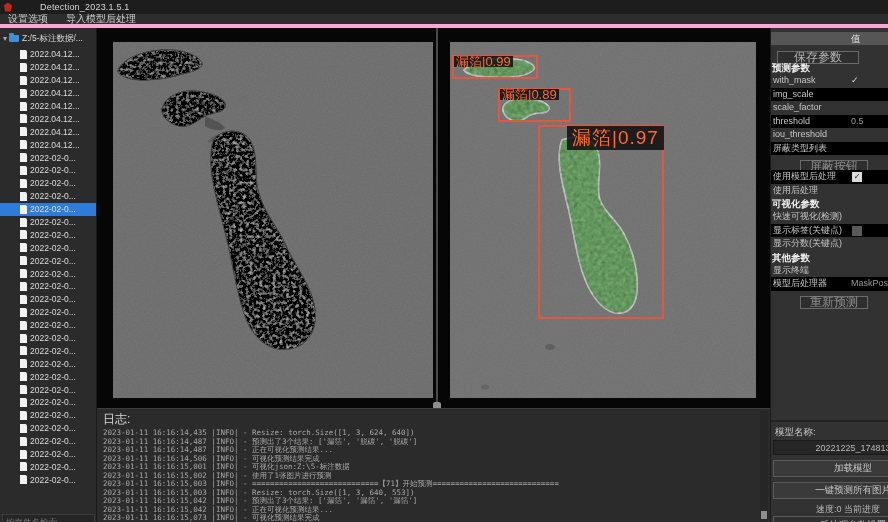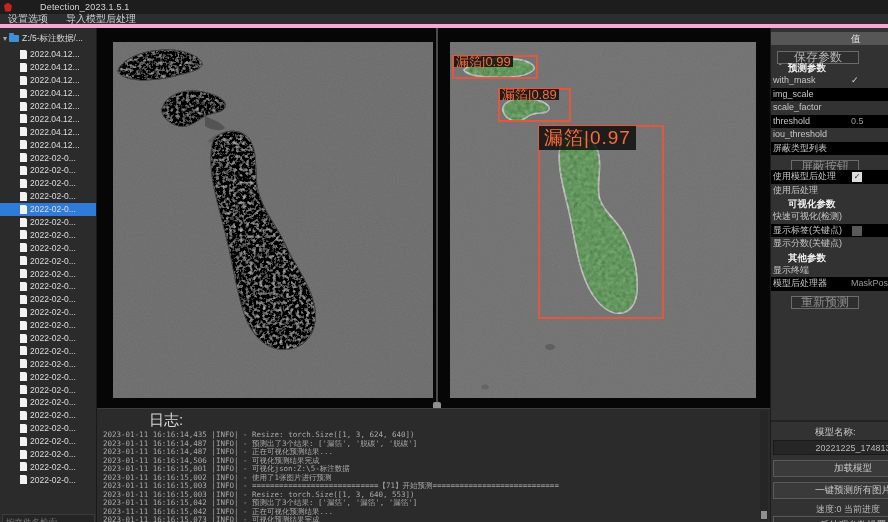--- a/index.html
+++ b/index.html
@@ -33,52 +33,52 @@
   .viewer { position:absolute; left:97px; top:28px; width:673px; height:380px; background:#060606; }
   .img-wrap { position:absolute; overflow:hidden; }
   .img-left { left:16px; top:14px; width:320px; height:356px; }
   .img-right { left:353px; top:14px; width:306px; height:356px; }
   .pane-divider { position:absolute; left:339px; top:0; width:2px; height:380px; background:#4a4a4a; }
   .divider-handle { position:absolute; left:336px; top:374px; width:8px; height:12px; background:#8f8f8f; border-radius:2px; }
 
   .det-box { position:absolute; border:2px solid #e2573d; }
   .det-label { position:absolute; background:rgba(8,8,8,.8); color:#ff6b35; white-space:nowrap; }
   .det-label.small { font-size:13px; line-height:11px; padding:0 2px; }
-  .det-label.big { font-size:19px; line-height:24px; padding:0 5px; letter-spacing:1px; }
+  .det-label.big { font-size:19px; line-height:24px; padding:0 5px; letter-spacing:1px;margin-left:28px; }
 
   
   .log-area { position:absolute; left:97px; top:408px; width:673px; height:114px; background:#2b2b2b; border-top:1px solid #3d3d3d; overflow:hidden; }
-  .log-title { font-size:15px; color:#d8d8d8; padding:2px 0 1px 6px;margin-left:46px; }
+  .log-title { font-size:12px; color:#d8d8d8; padding:2px 0 1px 6px; }
   .log-lines { padding-left:6px; }
   .log-line { font-family:"DejaVu Sans Mono", monospace; font-size:7.5px; line-height:8.5px; color:#a9a9a9; white-space:nowrap; }
   .log-scrollbar { position:absolute; right:2px; top:2px; width:8px; height:110px; background:#262626; }
   .log-thumb { position:absolute; left:1px; bottom:2px; width:6px; height:8px; background:#8f8f8f; }
 
   
   .params-panel { position:absolute; left:770px; top:28px; width:118px; height:494px; background:#323232; border-left:1px solid #1c1c1c; overflow:hidden; }
   .p-header { display:flex; height:13px; line-height:13px; background:#565656; color:#e2e2e2; font-size:9.5px; margin-top:4px; }
   .p-header .h1 { padding-left:7px; width:74px;margin-top:21px; }
   .p-header .h2 { padding-left:6px; }
   .p-saverow { height:16px; padding:1.5px 0 0 6px; }
   .panel-btn { background:#2e2e2e; border:1px solid #6a6a6a; color:#b2b2b2; font-size:12px; height:13px; line-height:11px; font-family:"Liberation Sans",sans-serif; padding:0 4px; }
   .p-saverow .panel-btn { width:82px; }
-  .p-section { height:13px; line-height:13px; font-size:9.5px; font-weight:bold; color:#efefef; padding-left:17px; }
+  .p-section { height:13px; line-height:13px; font-size:9.5px; font-weight:bold; color:#efefef; padding-left:1px; }
   .p-row { position:relative; height:13.5px; line-height:13.5px; font-size:9px; color:#c6c6c6; }
   .p-row.alt { background:#000000; }
   .p-label { padding-left:2px; white-space:nowrap; }
   .p-val { position:absolute; left:80px; top:0; color:#9a9a9a; white-space:nowrap; }
   .p-val.check { color:#d8d8d8; }
   .p-check { position:absolute; left:81px; top:2px; width:10px; height:10px; background:#5a5a5a; font-size:8px; line-height:10px; text-align:center; color:#1d1d1d; }
   .p-check.checked { background:#dcdcdc; }
   .p-btnrow { height:15px; padding:1px 0 0 20px; }
-  .p-btnrow .panel-btn { width:68px; color:#8f8f8f; }
+  .p-btnrow .panel-btn { width:68px; color:#8f8f8f;margin-left:9px; }
 
   .model-divider { position:absolute; left:0; top:392px; width:118px; height:2px; background:#232323; }
   .model-block { position:absolute; left:0; top:394px; width:118px; height:100px; }
-  .model-name-label { font-size:9.5px; color:#c9c9c9; padding:4px 0 2px 4px;margin-left:40px; }
+  .model-name-label { font-size:9.5px; color:#c9c9c9; padding:4px 0 2px 4px; }
   .model-name-field { position:absolute; left:2px; top:18px; width:160px; height:15px; background:#262626; border:1px solid #1a1a1a; color:#b8b8b8; font-size:9px; line-height:14px; text-align:center; }
   .mb-btn { position:absolute; left:2px; width:160px; height:17px; background:#3a3a3a; border:1px solid #5a5a5a; color:#c6c6c6; font-size:9.5px; font-family:"Liberation Sans",sans-serif; }
   .btn-load { top:38px; }
   .btn-predict-all { top:60px; }
   .status-text { position:absolute; left:2px; top:81px; width:150px; font-size:9px; color:#b8b8b8; text-align:center; }
   .btn-bottom { top:94px; height:18px; background:#303030; }
 </style>
 </head>
 <body>
 

